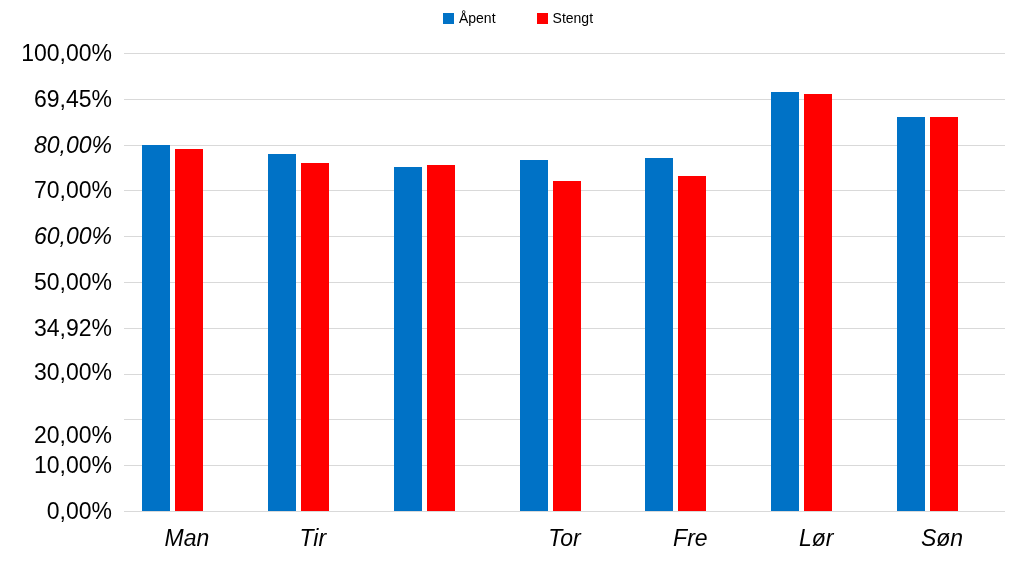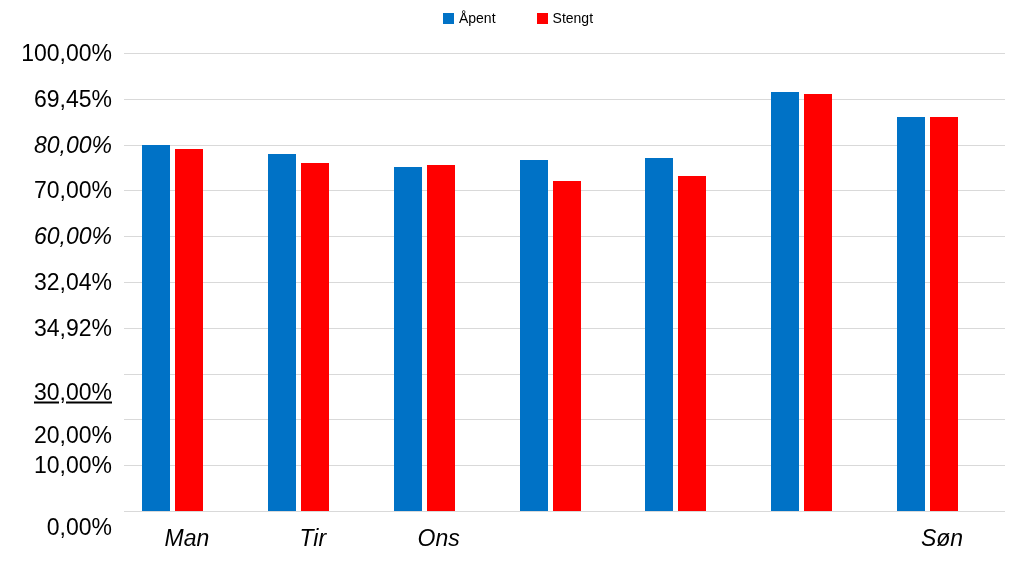--- a/index.html
+++ b/index.html
@@ -155,26 +155,26 @@
       <div class="gridline" style="top: 274.8px; background: rgb(217, 217, 217);"></div>
       <div class="gridline" style="top: 229px; background: rgb(217, 217, 217);"></div>
       <div class="gridline" style="top: 183.2px; background: rgb(217, 217, 217);"></div>
       <div class="gridline" style="top: 137.4px; background: rgb(217, 217, 217);"></div>
       <div class="gridline" style="top: 91.6px; background: rgb(217, 217, 217);"></div>
       <div class="gridline" style="top: 45.8px; background: rgb(217, 217, 217);"></div>
       <div class="gridline" style="top: 0px; background: rgb(217, 217, 217);"></div>
     </div>
 
   <div id="y-axis">
-      <div class="y-label" style="top: 474px;">0,00%</div>
+      <div class="y-label" style="top: 458px;">0,00%</div>
       <div class="y-label" style="top: 412.2px;">10,00%</div>
       <div class="y-label" style="top: 382px;">20,00%</div>
-      <div class="y-label" style="top: 339px; text-decoration: underline;">30,00%</div>
+      <div class="y-label" style="top: 319px;">30,00%</div>
       <div class="y-label" style="top: 274.8px;">34,92%</div>
-      <div class="y-label" style="top: 229px;">32,04%</div>
+      <div class="y-label" style="top: 229px;">50,00%</div>
       <div class="y-label" style="top: 183.2px; font-style: italic;">60,00%</div>
       <div class="y-label" style="top: 137.4px;">70,00%</div>
       <div class="y-label" style="top: 91.6px; font-style: italic;">80,00%</div>
       <div class="y-label" style="top: 45.8px;">69,45%</div>
       <div class="y-label" style="top: 0px;">100,00%</div>
     </div>
 
   <div id="bars">
       <div class="group" style="left: 0px; width: 125.857px;">
         <div class="bar series-0" style="height: 366.4px; background: rgb(0, 114, 198);"></div>
@@ -202,17 +202,19 @@
       </div>
       <div class="group" style="left: 755.143px; width: 125.857px;">
         <div class="bar series-0" style="height: 393.88px; background: rgb(0, 114, 198);"></div>
         <div class="bar series-1" style="height: 393.88px; background: rgb(255, 0, 0);"></div>
       </div>
     </div>
 
   <div id="x-axis">
       <div class="x-label" style="left: 0px; width: 125.857px;">Man</div>
       <div class="x-label" style="left: 125.857px; width: 125.857px;">Tir</div>
-      <div class="x-label" style="left: 251.714px; width: 125.857px;">Ons</div>
+      <div class="x-label" style="left: 377.571px; width: 125.857px;">Tor</div>
+      <div class="x-label" style="left: 503.429px; width: 125.857px;">Fre</div>
+      <div class="x-label" style="left: 629.286px; width: 125.857px;">Lør</div>
       <div class="x-label" style="left: 755.143px; width: 125.857px;">Søn</div>
     </div>
 
 </div>
 
 </body></html>

